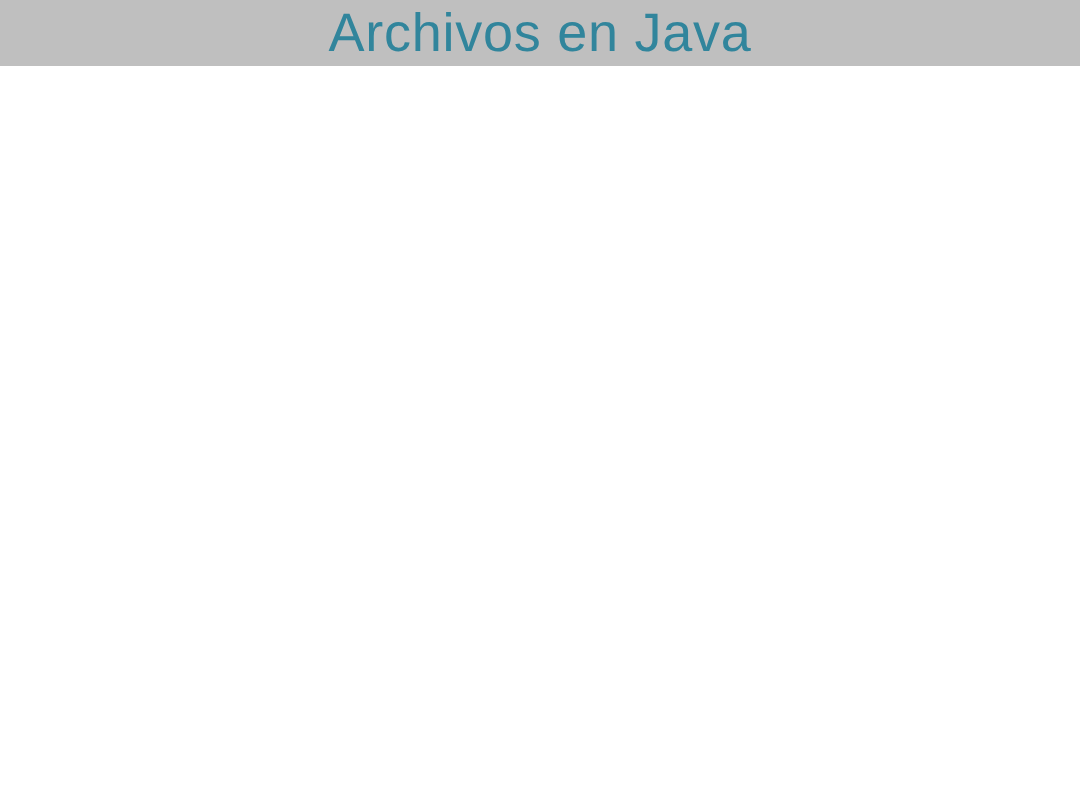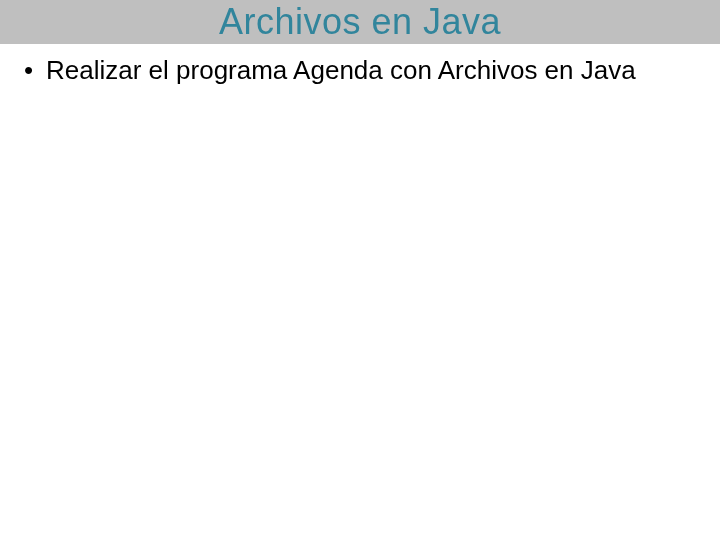--- a/index.html
+++ b/index.html
@@ -59,16 +59,15 @@
 </style>
 </head>
 <body>
 
 <div class="slide">
   <div class="title-bar">
     <span class="title-text">Archivos en Java</span>
   </div>
   <div class="body">
     <ul class="bullets">
-      <li>Realizar el programa Agenda con Archivos en Java</li>
     </ul>
   </div>
 </div>
 
 </body></html>

